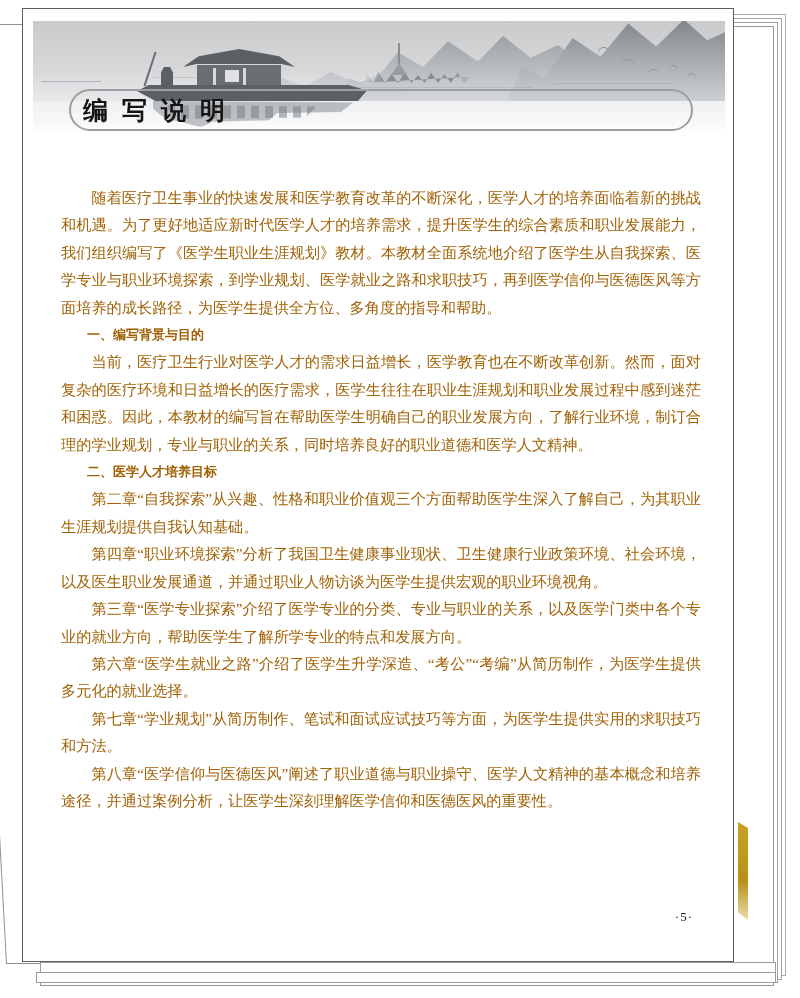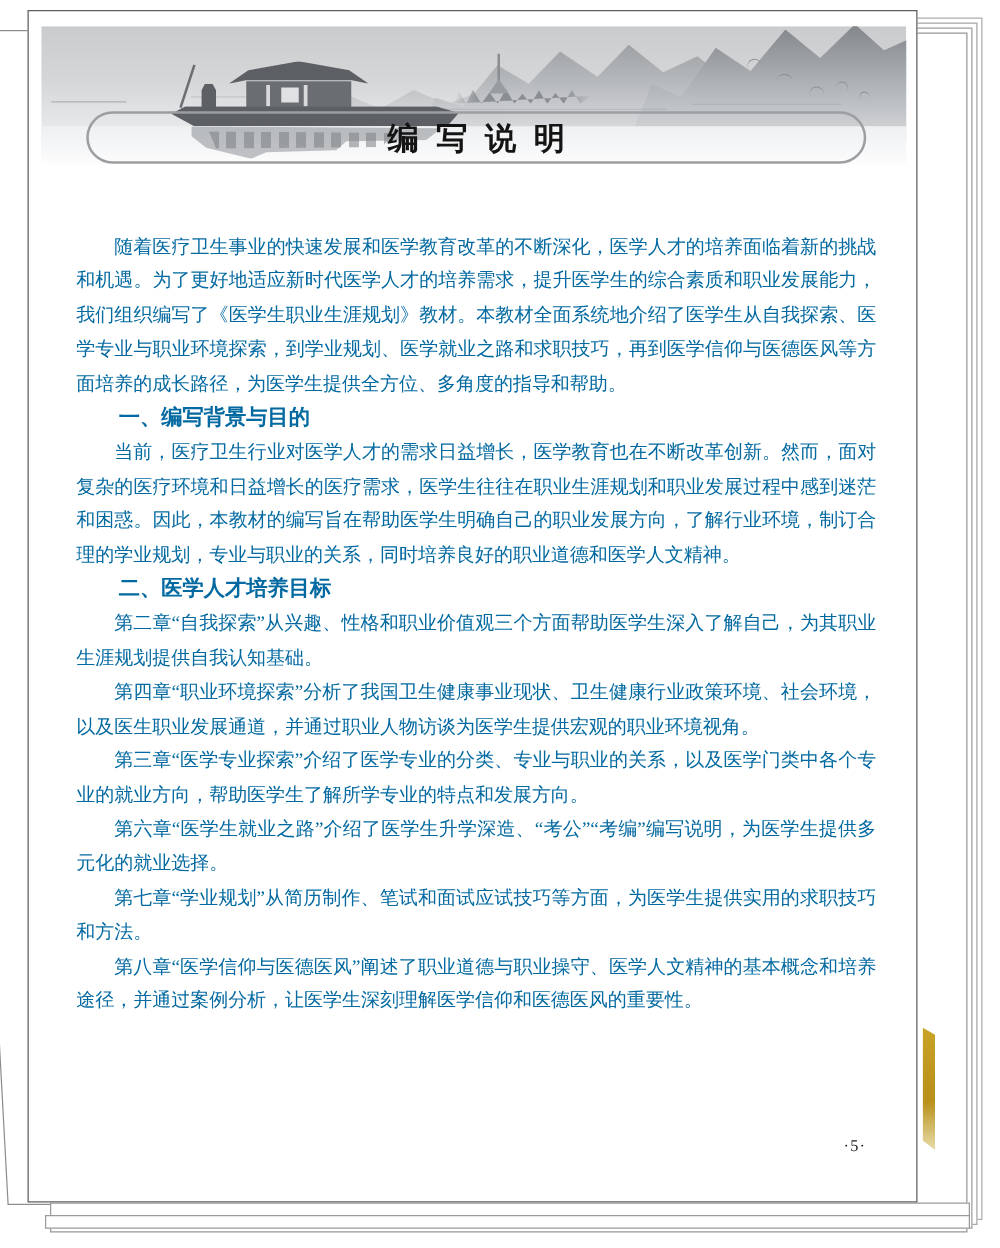--- a/index.html
+++ b/index.html
@@ -245,48 +245,47 @@
     background: transparent;
     box-sizing: border-box;
   }
   .title-text {
     position: absolute;
     left: 46px;
     top: 82px;
     width: 624px;
     height: 40px;
     line-height: 40px;
-    text-align: center;
     font-family: "DejaVu Sans", "Liberation Sans", sans-serif;
     font-size: 25px;
     font-weight: 700;
     letter-spacing: 14px;
     text-indent: 14px;
     color: #141414;
   }
 
   
   .body-copy {
     position: absolute;
     left: 38px;
     top: 175px;
     width: 640px;
     font-size: 15.2px;
     line-height: 27.4px;
-    color: #0369a1;
+    color: #a16207;
     text-align: justify;
     text-justify: inter-ideograph;
   }
   .para { margin: 0; text-indent: 2em; }
   .heading {
     margin: 0;
     text-indent: 2em;
     font-weight: 700;
     font-family: "DejaVu Sans", "Liberation Sans", sans-serif;
-    font-size: 17px;
+    font-size: 13px;
   }
 
   .folio {
     position: absolute;
     right: 40px;
     bottom: 36px;
     font-size: 13px;
     color: #1a1a1a;
     letter-spacing: 1px;
   }
@@ -355,21 +354,21 @@
 
       <p class="para">随着医疗卫生事业的快速发展和医学教育改革的不断深化，医学人才的培养面临着新的挑战和机遇。为了更好地适应新时代医学人才的培养需求，提升医学生的综合素质和职业发展能力，我们组织编写了《医学生职业生涯规划》教材。本教材全面系统地介绍了医学生从自我探索、医学专业与职业环境探索，到学业规划、医学就业之路和求职技巧，再到医学信仰与医德医风等方面培养的成长路径，为医学生提供全方位、多角度的指导和帮助。</p>
 
       <p class="heading">一、编写背景与目的</p>
       <p class="para">当前，医疗卫生行业对医学人才的需求日益增长，医学教育也在不断改革创新。然而，面对复杂的医疗环境和日益增长的医疗需求，医学生往往在职业生涯规划和职业发展过程中感到迷茫和困惑。因此，本教材的编写旨在帮助医学生明确自己的职业发展方向，了解行业环境，制订合理的学业规划，专业与职业的关系，同时培养良好的职业道德和医学人文精神。</p>
 
       <p class="heading">二、医学人才培养目标</p>
       <p class="para">第二章“自我探索”从兴趣、性格和职业价值观三个方面帮助医学生深入了解自己，为其职业生涯规划提供自我认知基础。</p>
       <p class="para">第四章“职业环境探索”分析了我国卫生健康事业现状、卫生健康行业政策环境、社会环境，以及医生职业发展通道，并通过职业人物访谈为医学生提供宏观的职业环境视角。</p>
       <p class="para">第三章“医学专业探索”介绍了医学专业的分类、专业与职业的关系，以及医学门类中各个专业的就业方向，帮助医学生了解所学专业的特点和发展方向。</p>
-      <p class="para">第六章“医学生就业之路”介绍了医学生升学深造、“考公”“考编”编写说明，为医学生提供多元化的就业选择。</p>
+      <p class="para">第六章“医学生就业之路”介绍了医学生升学深造、“考公”“考编”从简历制作，为医学生提供多元化的就业选择。</p>
       <p class="para">第七章“学业规划”从简历制作、笔试和面试应试技巧等方面，为医学生提供实用的求职技巧和方法。</p>
       <p class="para">第八章“医学信仰与医德医风”阐述了职业道德与职业操守、医学人文精神的基本概念和培养途径，并通过案例分析，让医学生深刻理解医学信仰和医德医风的重要性。</p>
 
     </div>
 
     <div class="folio">·5·</div>
   </div>
 </div>
 
 </body></html>

